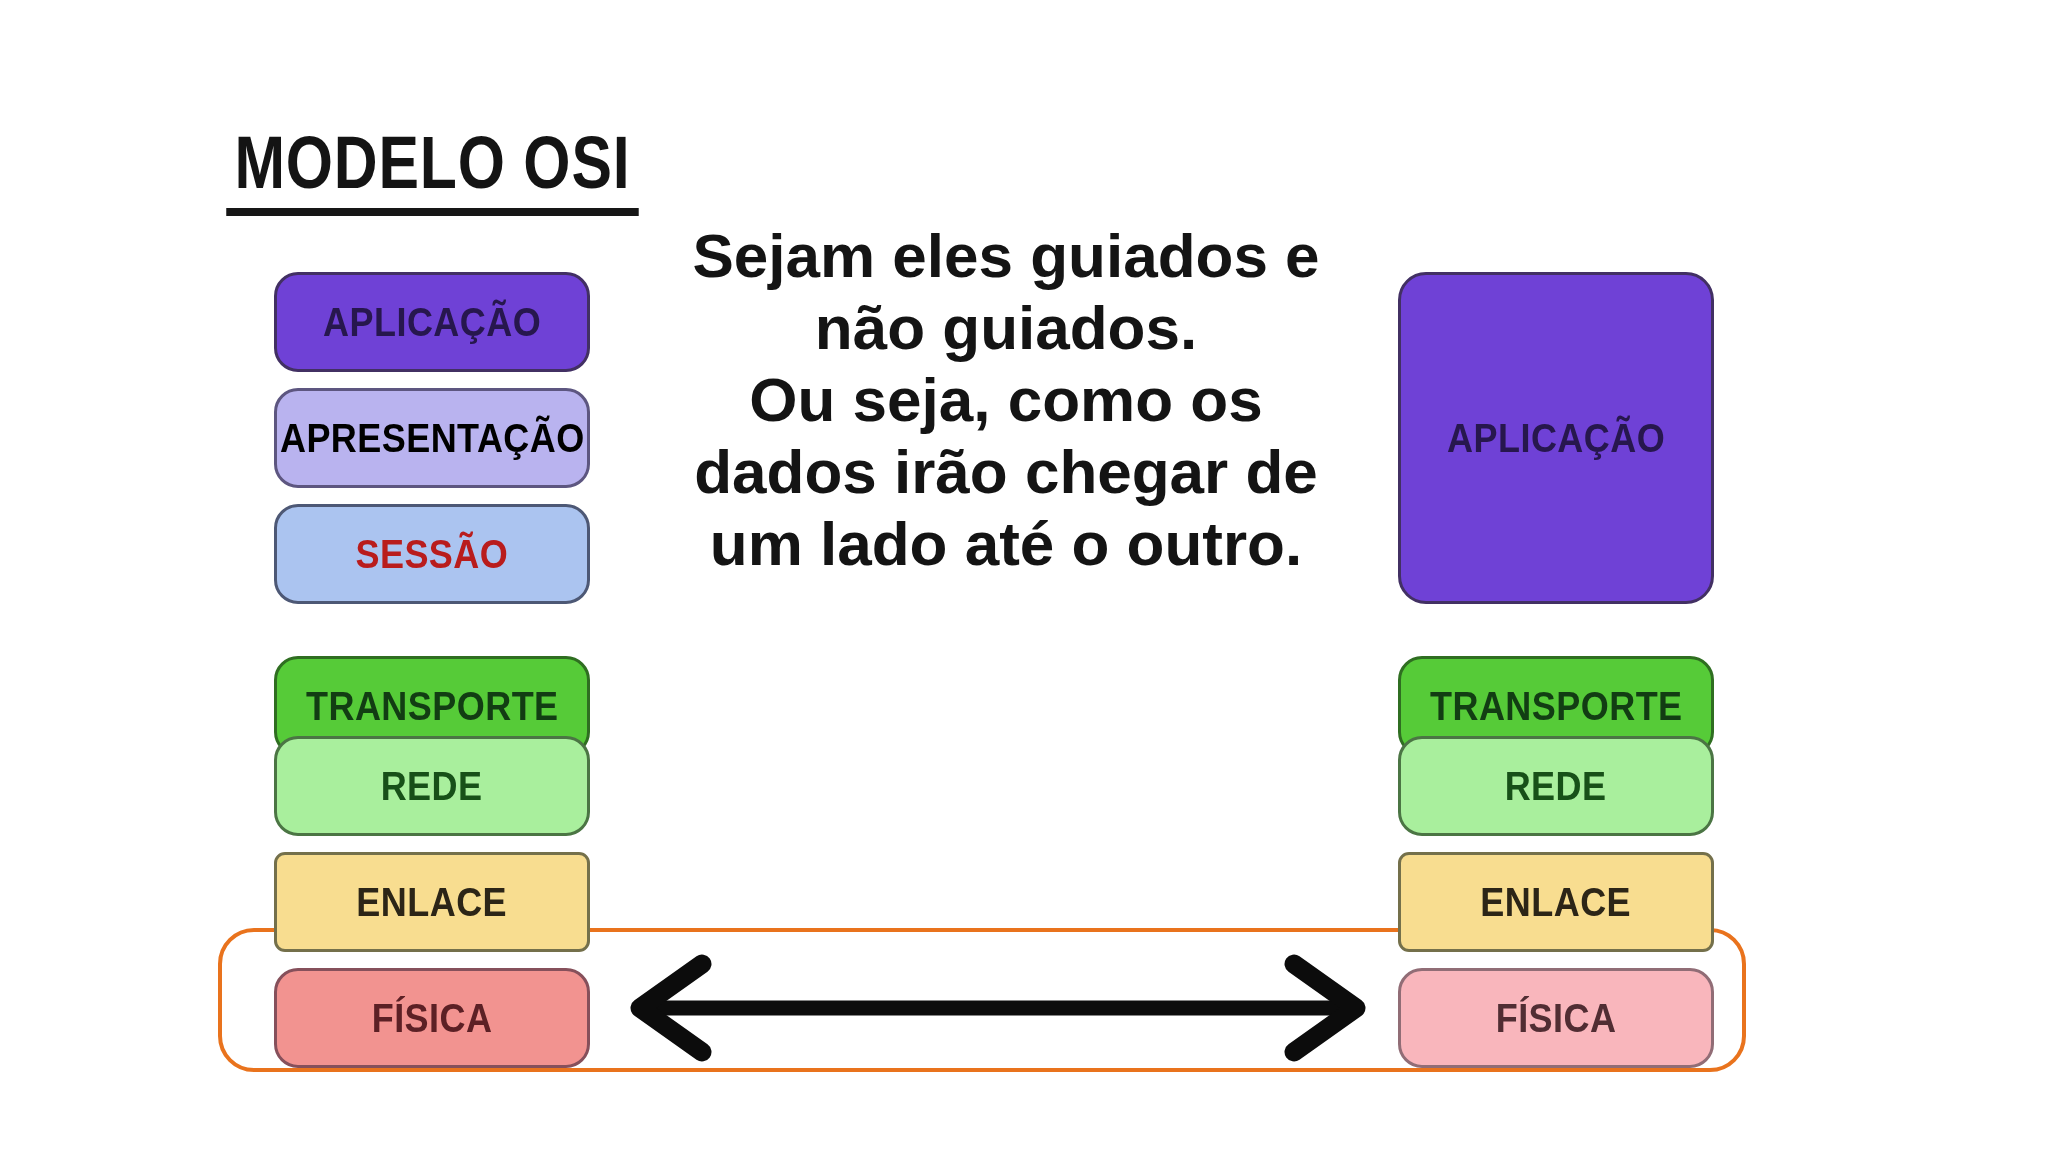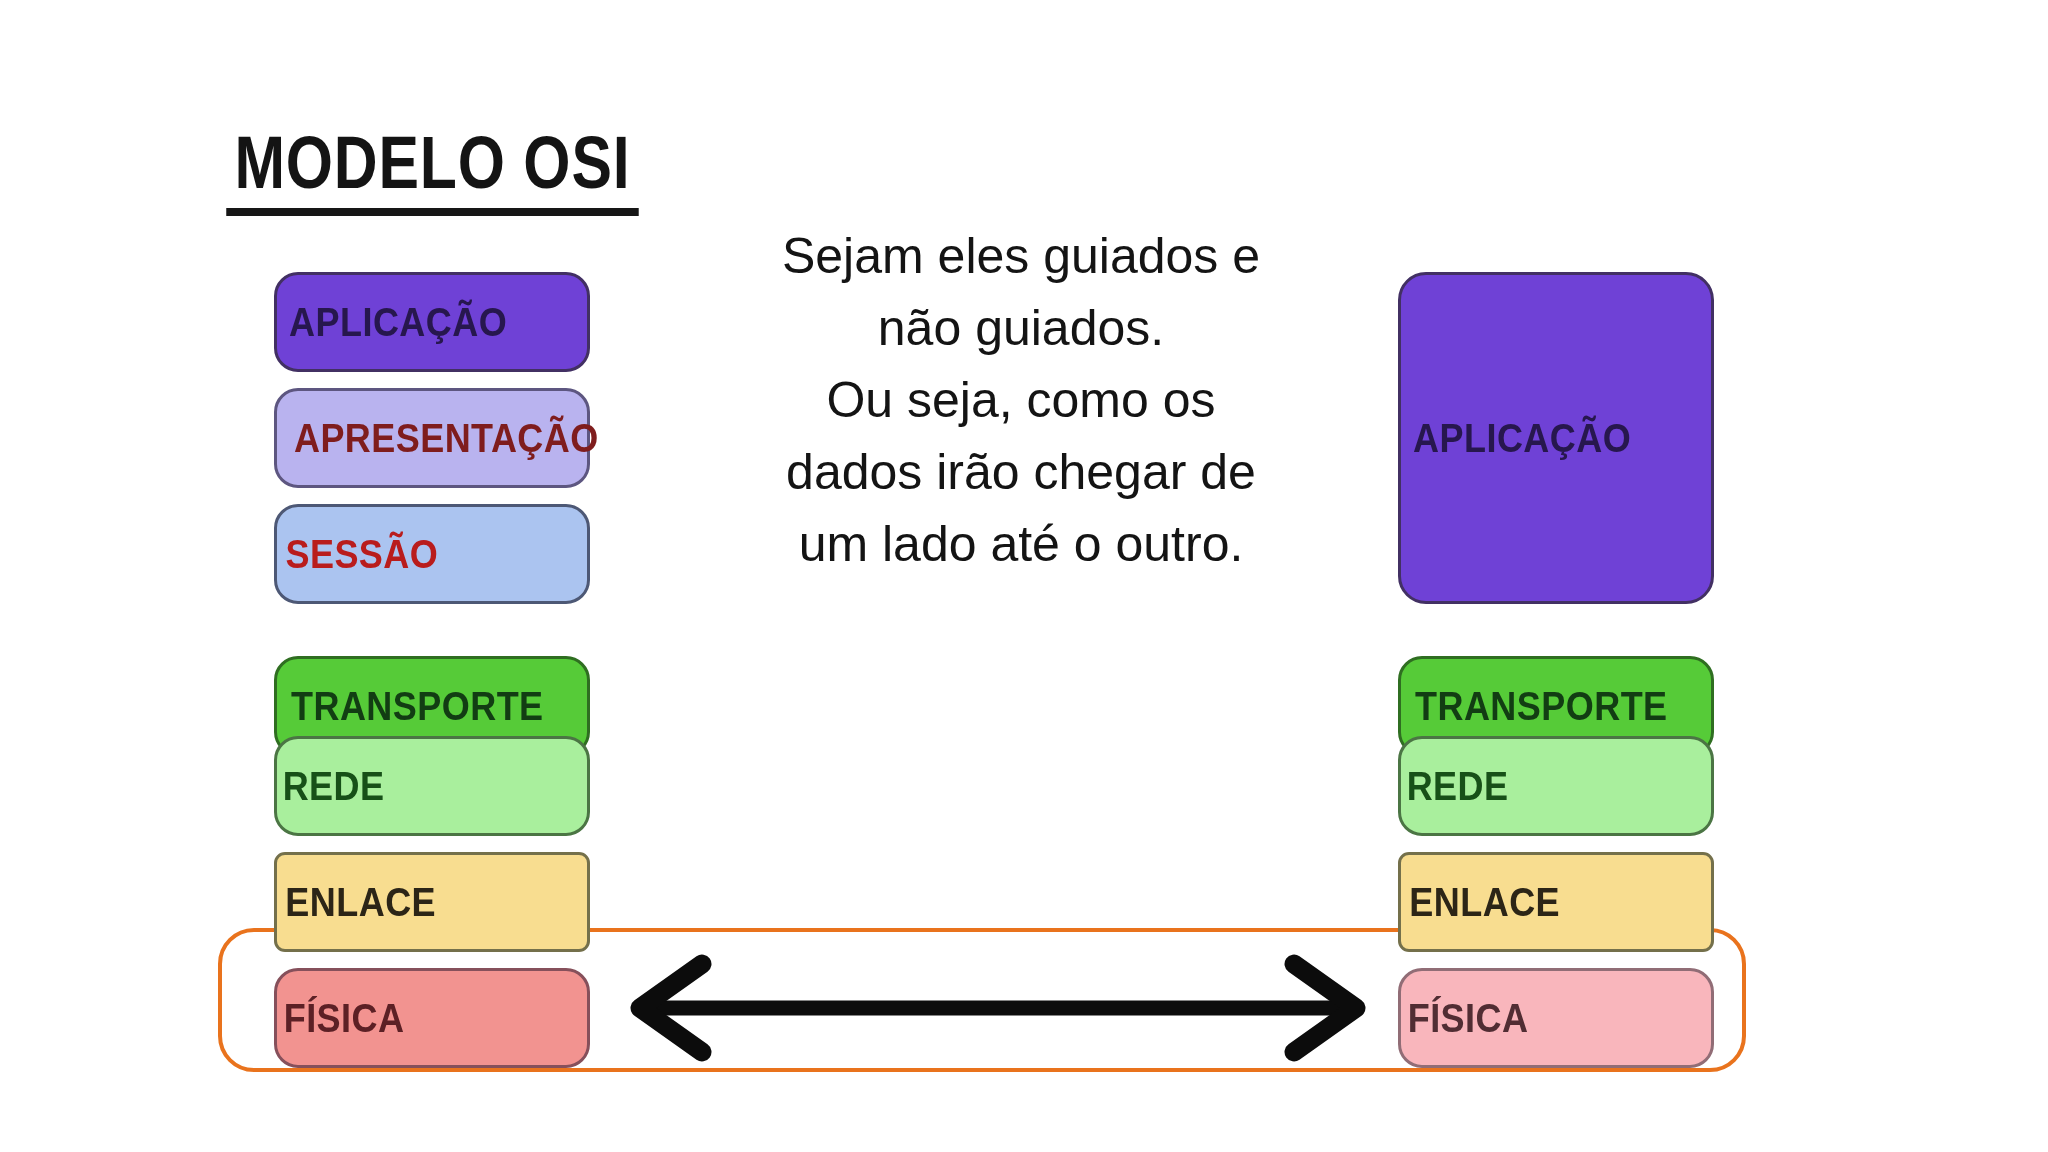--- a/index.html
+++ b/index.html
@@ -35,20 +35,21 @@
     transform-origin: center top;
   }
   .layer-box {
     position: absolute;
     width: 316px;
     height: 100px;
     border: 3px solid;
     border-radius: 24px;
     display: flex;
     align-items: center;
+    justify-content: center;
     box-sizing: border-box;
     z-index: 2;
   }
   .layer-label {
     display: inline-block;
     font-size: 40px;
     font-weight: 700;
     letter-spacing: 0.5px;
     white-space: nowrap;
     transform: scaleX(0.9);
@@ -59,26 +60,26 @@
   .row-0 { top: 272px; }
   .row-1 { top: 388px; }
   .row-2 { top: 504px; }
   .row-3 { top: 620px; margin-top: 36px; }
   .row-4 { top: 736px; }
   .row-5 { top: 852px; border-radius: 11px; }
   .row-6 { top: 968px; }
   .tall { height: 332px; border-radius: 28px; }
   .note {
     position: absolute;
-    left: 631px;
+    left: 616px;
     top: 220px;
     width: 780px;
     text-align: center;
-    font-size: 50px;
-    font-weight: 400;
+    font-size: 62px;
+    font-weight: 700;
     line-height: 72px;
     white-space: pre-line;
     z-index: 1;
   }
   .highlight-rect {
     position: absolute;
     left: 218px;
     top: 928px;
     width: 1528px;
     height: 144px;
@@ -105,21 +106,21 @@
 
   <div class="highlight-rect" style="border-color: rgb(233, 115, 29);"></div>
 
   <div class="col-title osi-title-pos">
     <span class="title-text" style="color: rgb(20, 20, 20);">MODELO OSI</span>
   </div>
 
   <div class="layer-box osi-col row-0" style="background-color: rgb(111, 65, 214); border-color: rgb(66, 48, 99); color: rgb(39, 23, 78);">
     <span class="layer-label">APLICAÇÃO</span>
   </div>
-  <div class="layer-box osi-col row-1" style="background-color: rgb(185, 179, 239); border-color: rgb(93, 86, 128); color: #7f1d1d;">
+  <div class="layer-box osi-col row-1" style="background-color: rgb(185, 179, 239); border-color: rgb(93, 86, 128); color: #000000;">
     <span class="layer-label">APRESENTAÇÃO</span>
   </div>
   <div class="layer-box osi-col row-2" style="background-color: rgb(171, 196, 240); border-color: rgb(77, 88, 117); color: #b91c1c;">
     <span class="layer-label">SESSÃO</span>
   </div>
   <div class="layer-box osi-col row-3" style="background-color: rgb(86, 203, 56); border-color: rgb(47, 110, 33); color: rgb(18, 61, 19);">
     <span class="layer-label">TRANSPORTE</span>
   </div>
   <div class="layer-box osi-col row-4" style="background-color: rgb(169, 239, 157); border-color: rgb(75, 117, 68); color: rgb(23, 80, 24);">
     <span class="layer-label">REDE</span>

